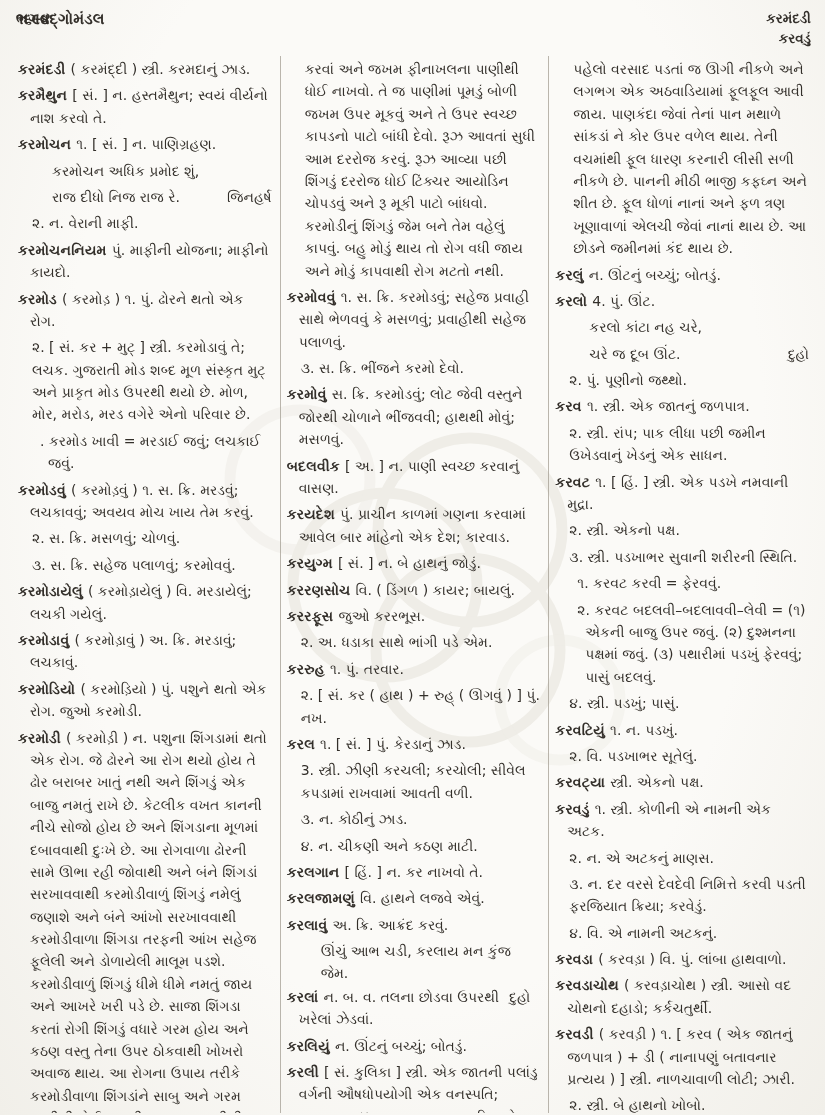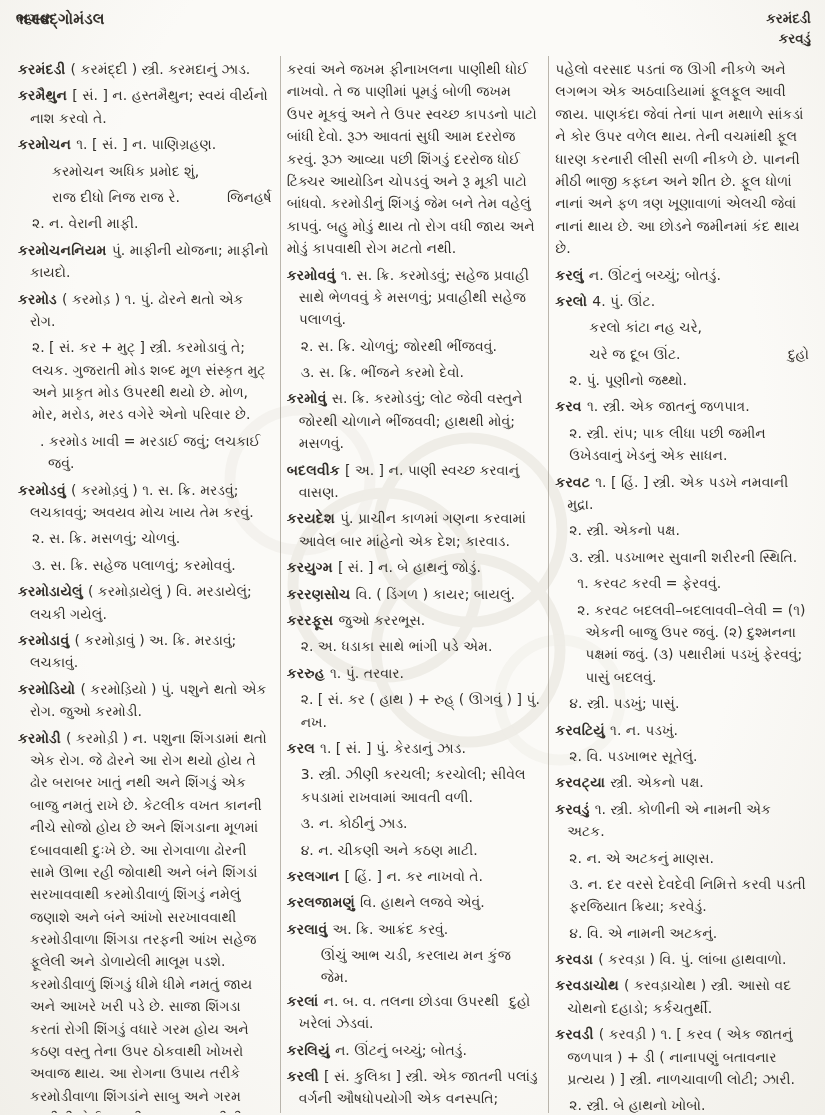--- a/index.html
+++ b/index.html
@@ -22,21 +22,21 @@
   .guide-words{position:absolute;right:0;top:0;text-align:right;font-size:13.5px;line-height:1.5;}
   .columns{
     position:absolute;top:56px;left:12px;right:8px;bottom:2px;
     display:flex;align-items:stretch;
   }
   .col{flex:1 1 0;padding:2px 8px 0 6px;font-size:14px;line-height:1.6;overflow:hidden;}
   .col.divided{border-right:1px solid rgba(150,144,132,.65);}
   .blk{margin:0 0 4px 0;}
   .hw{font-weight:bold;letter-spacing:.2px;}
   .entry{padding-left:12px;text-indent:-12px;}
-  .cont{padding-left:0;}
+  .cont{padding-left:0;margin-left:18px;}
   .sense{padding-left:14px;}
   .idiom{padding-left:30px;text-indent:-8px;}
   .verse{padding-left:34px;}
   .attrib{float:right;padding-left:8px;}
   .attribline{text-align:right;padding-right:10px;margin-top:-3px;}
   .watermark{position:absolute;left:0;top:0;pointer-events:none;opacity:.5;}
 </style>
 </head>
 <body>
 
@@ -77,21 +77,20 @@
         <p class="blk sense"><span>૨. સ. ક્રિ. મસળવું; ચોળવું.</span></p>
         <p class="blk sense"><span>૩. સ. ક્રિ. સહેજ પલાળવું; કરમોવવું.</span></p>
         <p class="blk entry"><b class="hw">કરમોડાયેલું </b><span>( કરમોડ઼ાયેલું ) વિ. મરડાયેલું; લચકી ગયેલું.</span></p>
         <p class="blk entry"><b class="hw">કરમોડાવું </b><span>( કરમોડ઼ાવું ) અ. ક્રિ. મરડાવું; લચકાવું.</span></p>
         <p class="blk entry"><b class="hw">કરમોડિયો </b><span>( કરમોડ઼િયો ) પું. પશુને થતો એક રોગ. જુઓ કરમોડી.</span></p>
         <p class="blk entry"><b class="hw">કરમોડી </b><span>( કરમોડ઼ી ) ન. પશુના શિંગડામાં થતો એક રોગ. જે ઢોરને આ રોગ થયો હોય તે ઢોર બરાબર ખાતું નથી અને શિંગડું એક બાજુ નમતું રાખે છે. કેટલીક વખત કાનની નીચે સોજો હોય છે અને શિંગડાના મૂળમાં દબાવવાથી દુઃખે છે. આ રોગવાળા ઢોરની સામે ઊભા રહી જોવાથી અને બંને શિંગડાં સરખાવવાથી કરમોડીવાળું શિંગડું નમેલું જણાશે અને બંને આંખો સરખાવવાથી કરમોડીવાળા શિંગડા તરફની આંખ સહેજ ફૂલેલી અને ડોળાયેલી માલૂમ પડશે. કરમોડીવાળું શિંગડું ધીમે ધીમે નમતું જાય અને આખરે ખરી પડે છે. સાજા શિંગડા કરતાં રોગી શિંગડું વધારે ગરમ હોય અને કઠણ વસ્તુ તેના ઉપર ઠોકવાથી ખોખરો અવાજ થાય. આ રોગના ઉપાય તરીકે કરમોડીવાળા શિંગડાંને સાબુ અને ગરમ પાણીથી ધોઈ વાળની નજીક કરવતીથી કાપી નાખવું, કરમોડીવાળો અધો ભાગ કાઢી નાખી શિંગડાનાં કાણાં ચોખ્ખાં</span></p>
       </div>
       <div class="col divided">
         <p class="blk cont"><span>કરવાં અને જખમ ફીનાખલના પાણીથી ધોઈ નાખવો. તે જ પાણીમાં પૂમડું બોળી જખમ ઉપર મૂકવું અને તે ઉપર સ્વચ્છ કાપડનો પાટો બાંધી દેવો. રૂઝ આવતાં સુધી આમ દરરોજ કરવું. રૂઝ આવ્યા પછી શિંગડું દરરોજ ધોઈ ટિંક્ચર આયોડિન ચોપડવું અને રૂ મૂકી પાટો બાંધવો. કરમોડીનું શિંગડું જેમ બને તેમ વહેલું કાપવું. બહુ મોડું થાય તો રોગ વધી જાય અને મોડું કાપવાથી રોગ મટતો નથી.</span></p>
         <p class="blk entry"><b class="hw">કરમોવવું </b><span>૧. સ. ક્રિ. કરમોડવું; સહેજ પ્રવાહી સાથે ભેળવવું કે મસળવું; પ્રવાહીથી સહેજ પલાળવું.</span></p>
-        <p class="blk sense"><span>૨. સ. ક્રિ. ચોળવું; જોરથી ભીંજવવું.</span></p>
         <p class="blk sense"><span>૩. સ. ક્રિ. ભીંજને કરમો દેવો.</span></p>
         <p class="blk entry"><b class="hw">કરમોવું </b><span>સ. ક્રિ. કરમોડવું; લોટ જેવી વસ્તુને જોરથી ચોળાને ભીંજવવી; હાથથી મોવું; મસળવું.</span></p>
         <p class="blk entry"><b class="hw">બદલવીક </b><span>[ અ. ] ન. પાણી સ્વચ્છ કરવાનું વાસણ.</span></p>
         <p class="blk entry"><b class="hw">કરયદેશ </b><span>પું. પ્રાચીન કાળમાં ગણના કરવામાં આવેલ બાર માંહેનો એક દેશ; કારવાડ.</span></p>
         <p class="blk entry"><b class="hw">કરયુગ્મ </b><span>[ સં. ] ન. બે હાથનું જોડું.</span></p>
         <p class="blk entry"><b class="hw">કરરણસોચ </b><span>વિ. ( ડિંગળ ) કાયર; બાયલું.</span></p>
         <p class="blk entry"><b class="hw">કરરફૂસ </b><span>જુઓ કરરભૂસ.</span></p>
         <p class="blk sense"><span>૨. અ. ધડાકા સાથે ભાંગી પડે એમ.</span></p>
         <p class="blk entry"><b class="hw">કરરુહ </b><span>૧. પું. તરવાર.</span></p>
         <p class="blk sense"><span>૨. [ સં. કર ( હાથ ) + રુહ્ ( ઊગવું ) ] પું. નખ.</span></p>

